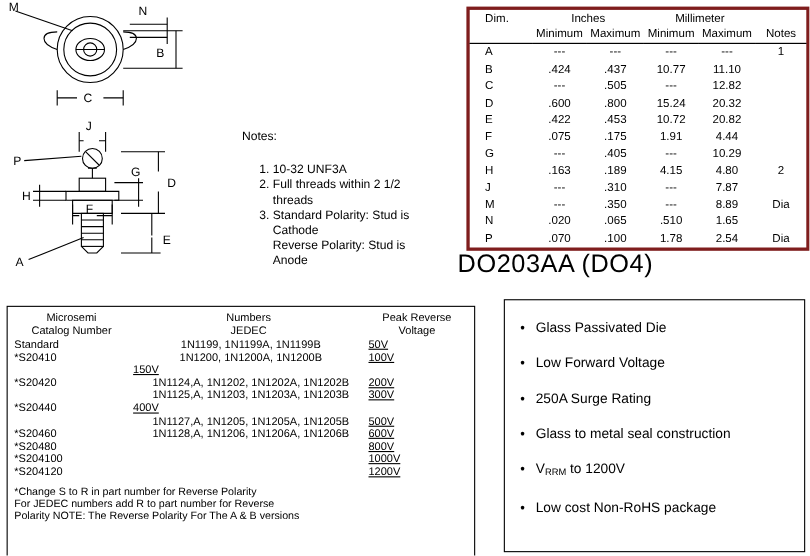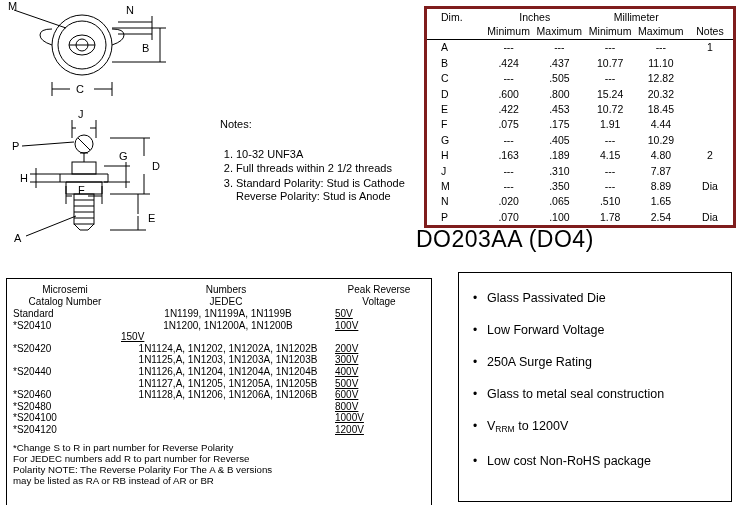--- a/index.html
+++ b/index.html
@@ -47,21 +47,21 @@
     font-size:23px;
     letter-spacing:0.5px;
   }
 
   
   #notes-block{
     left:220px;top:118px;width:190px;
     font-size:11px;line-height:13.5px;
   }
   #notes-title{margin-bottom:16px;}
-  #notes-list{margin:0;padding-left:16px;}
+  #notes-list{margin:12px;padding-left:16px;}
   #notes-list li{margin-bottom:1px;}
   .sub-ind{display:block;padding-left:0px;}
 
   
   #parts-box{
     left:6px;top:262px;width:424px;height:238px;
     border:1px solid #000;
     font-size:10px;
     margin-top:16px;
   }
@@ -278,21 +278,21 @@
           <td>.800</td>
           <td>15.24</td>
           <td>20.32</td>
           <td class="notescol"></td>
         </tr>
         <tr>
           <td class="dimcol tbl-left-head">E</td>
           <td>.422</td>
           <td>.453</td>
           <td>10.72</td>
-          <td>18.45</td>
+          <td>20.82</td>
           <td class="notescol"></td>
         </tr>
         <tr>
           <td class="dimcol tbl-left-head">F</td>
           <td>.075</td>
           <td>.175</td>
           <td>1.91</td>
           <td>4.44</td>
           <td class="notescol"></td>
         </tr>
@@ -385,21 +385,20 @@
         <div class="pr-c2">1N1124,A, 1N1202, 1N1202A, 1N1202B</div>
         <div class="pr-c3">200V</div>
       </div>
       <div class="parts-row">
         <div class="pr-c1"></div>
         <div class="pr-c2">1N1125,A, 1N1203, 1N1203A, 1N1203B</div>
         <div class="pr-c3">300V</div>
       </div>
       <div class="parts-row">
         <div class="pr-c1">*S20440</div>
-        <div class="pr-c2">1N1126,A, 1N1204, 1N1204A, 1N1204B</div>
         <div class="pr-c3">400V</div>
       </div>
       <div class="parts-row">
         <div class="pr-c1"></div>
         <div class="pr-c2">1N1127,A, 1N1205, 1N1205A, 1N1205B</div>
         <div class="pr-c3">500V</div>
       </div>
       <div class="parts-row">
         <div class="pr-c1">*S20460</div>
         <div class="pr-c2">1N1128,A, 1N1206, 1N1206A, 1N1206B</div>
@@ -418,21 +417,20 @@
       <div class="parts-row">
         <div class="pr-c1">*S204120</div>
         <div class="pr-c2"></div>
         <div class="pr-c3">1200V</div>
       </div>
     </div>
   <div id="parts-foot">
       <div>*Change S to R in part number for Reverse Polarity</div>
       <div>For JEDEC numbers add R to part number for Reverse</div>
       <div>Polarity NOTE: The Reverse Polarity For The A &amp; B versions</div>
-      <div>may be listed as RA or RB instead of AR or BR</div>
     </div>
 </div>
 
 <div class="abs" id="features-box">
   <ul id="features-list">
       <li>Glass Passivated Die</li>
       <li>Low Forward Voltage</li>
       <li>250A Surge Rating</li>
       <li>Glass to metal seal construction</li>
       <li><span>V</span><span class="sub">RRM</span><span> to 1200V</span></li>

